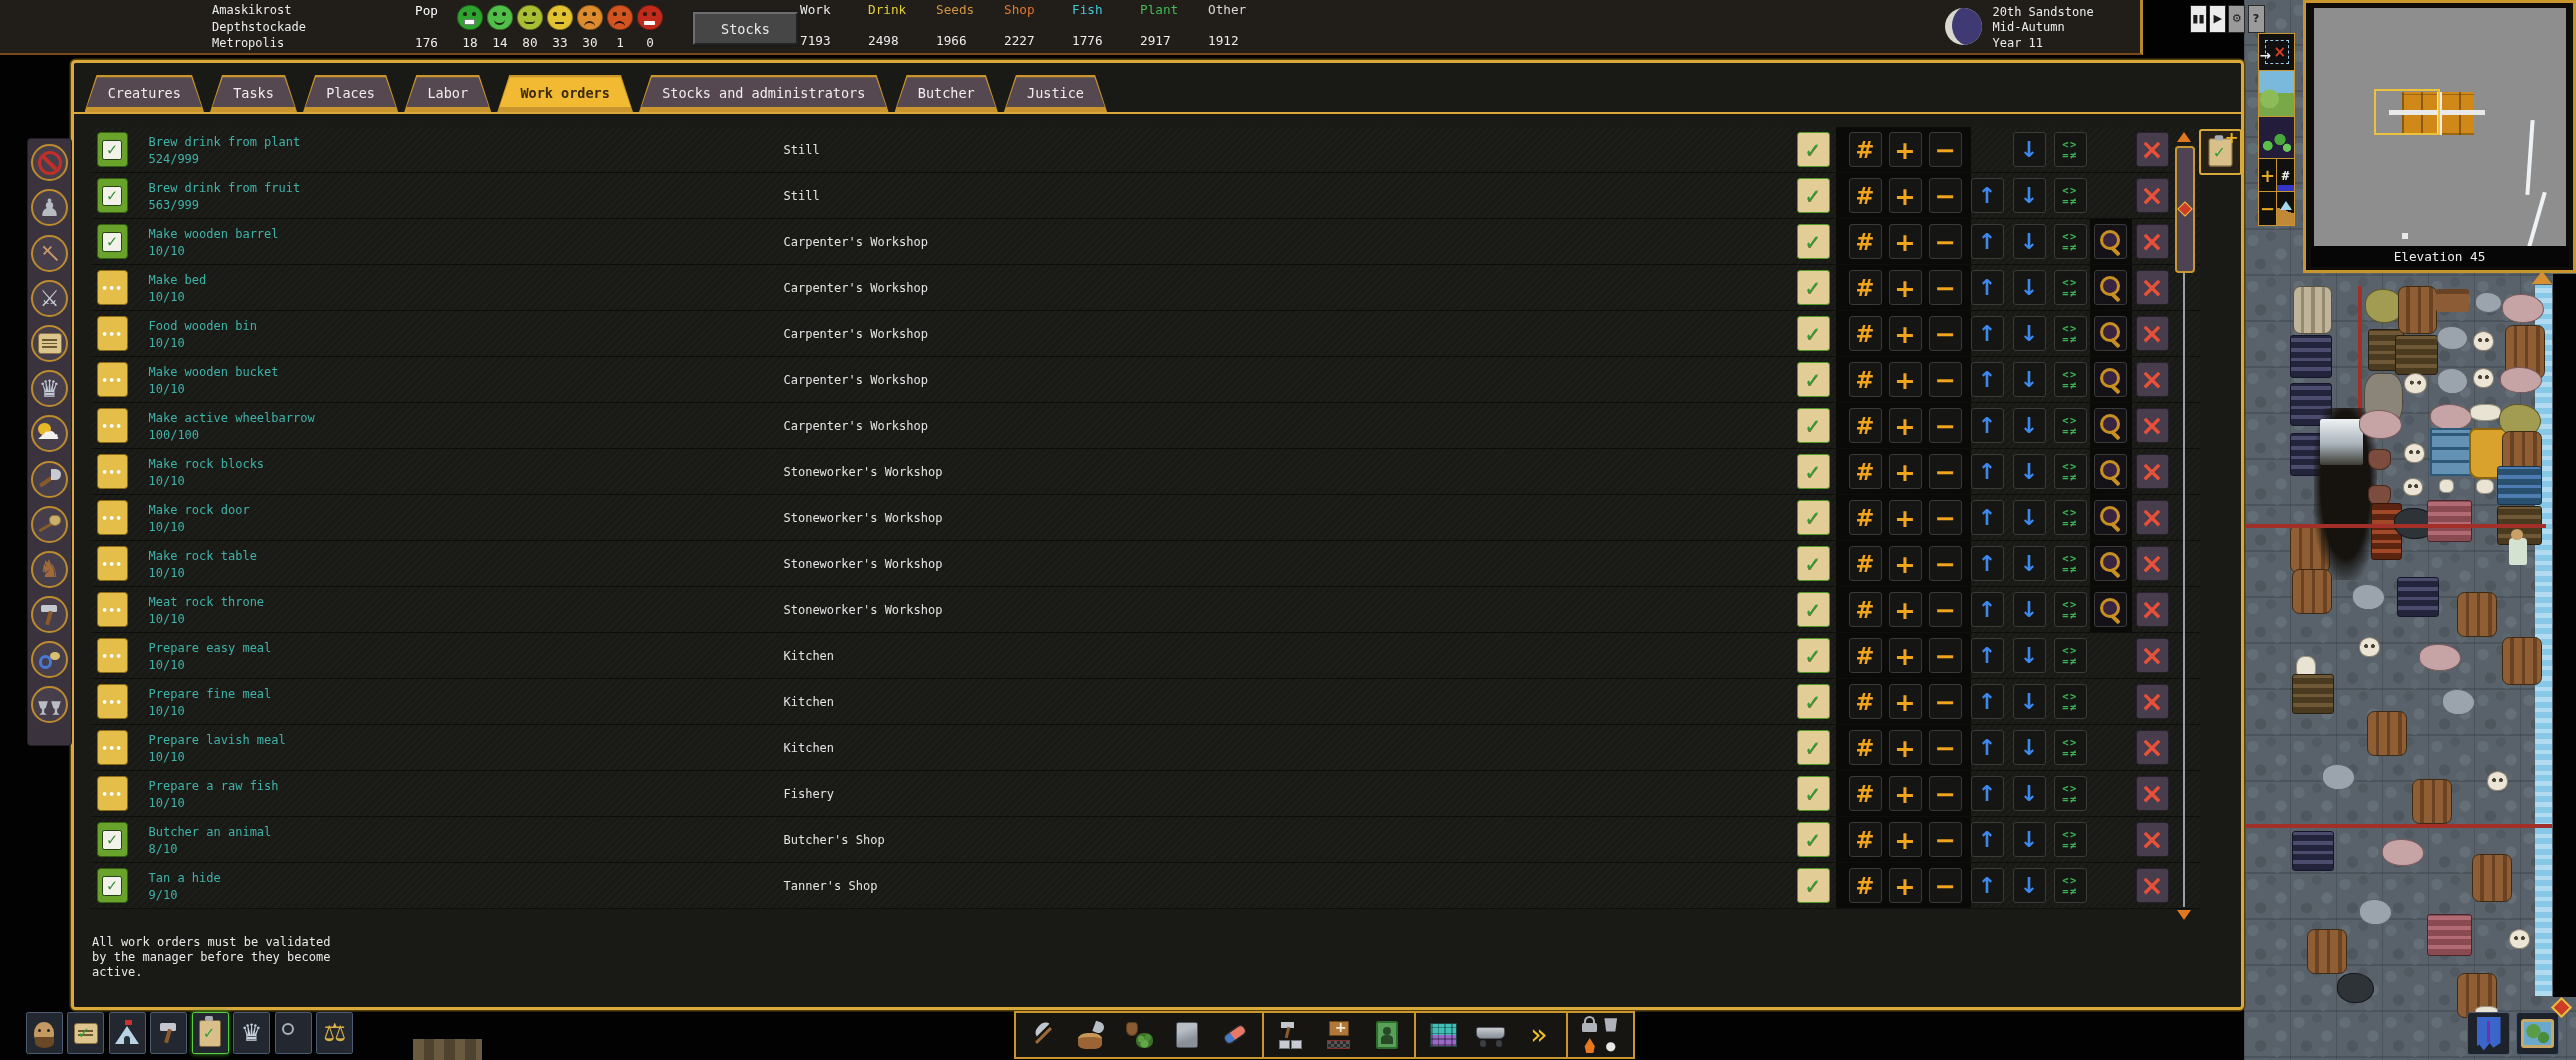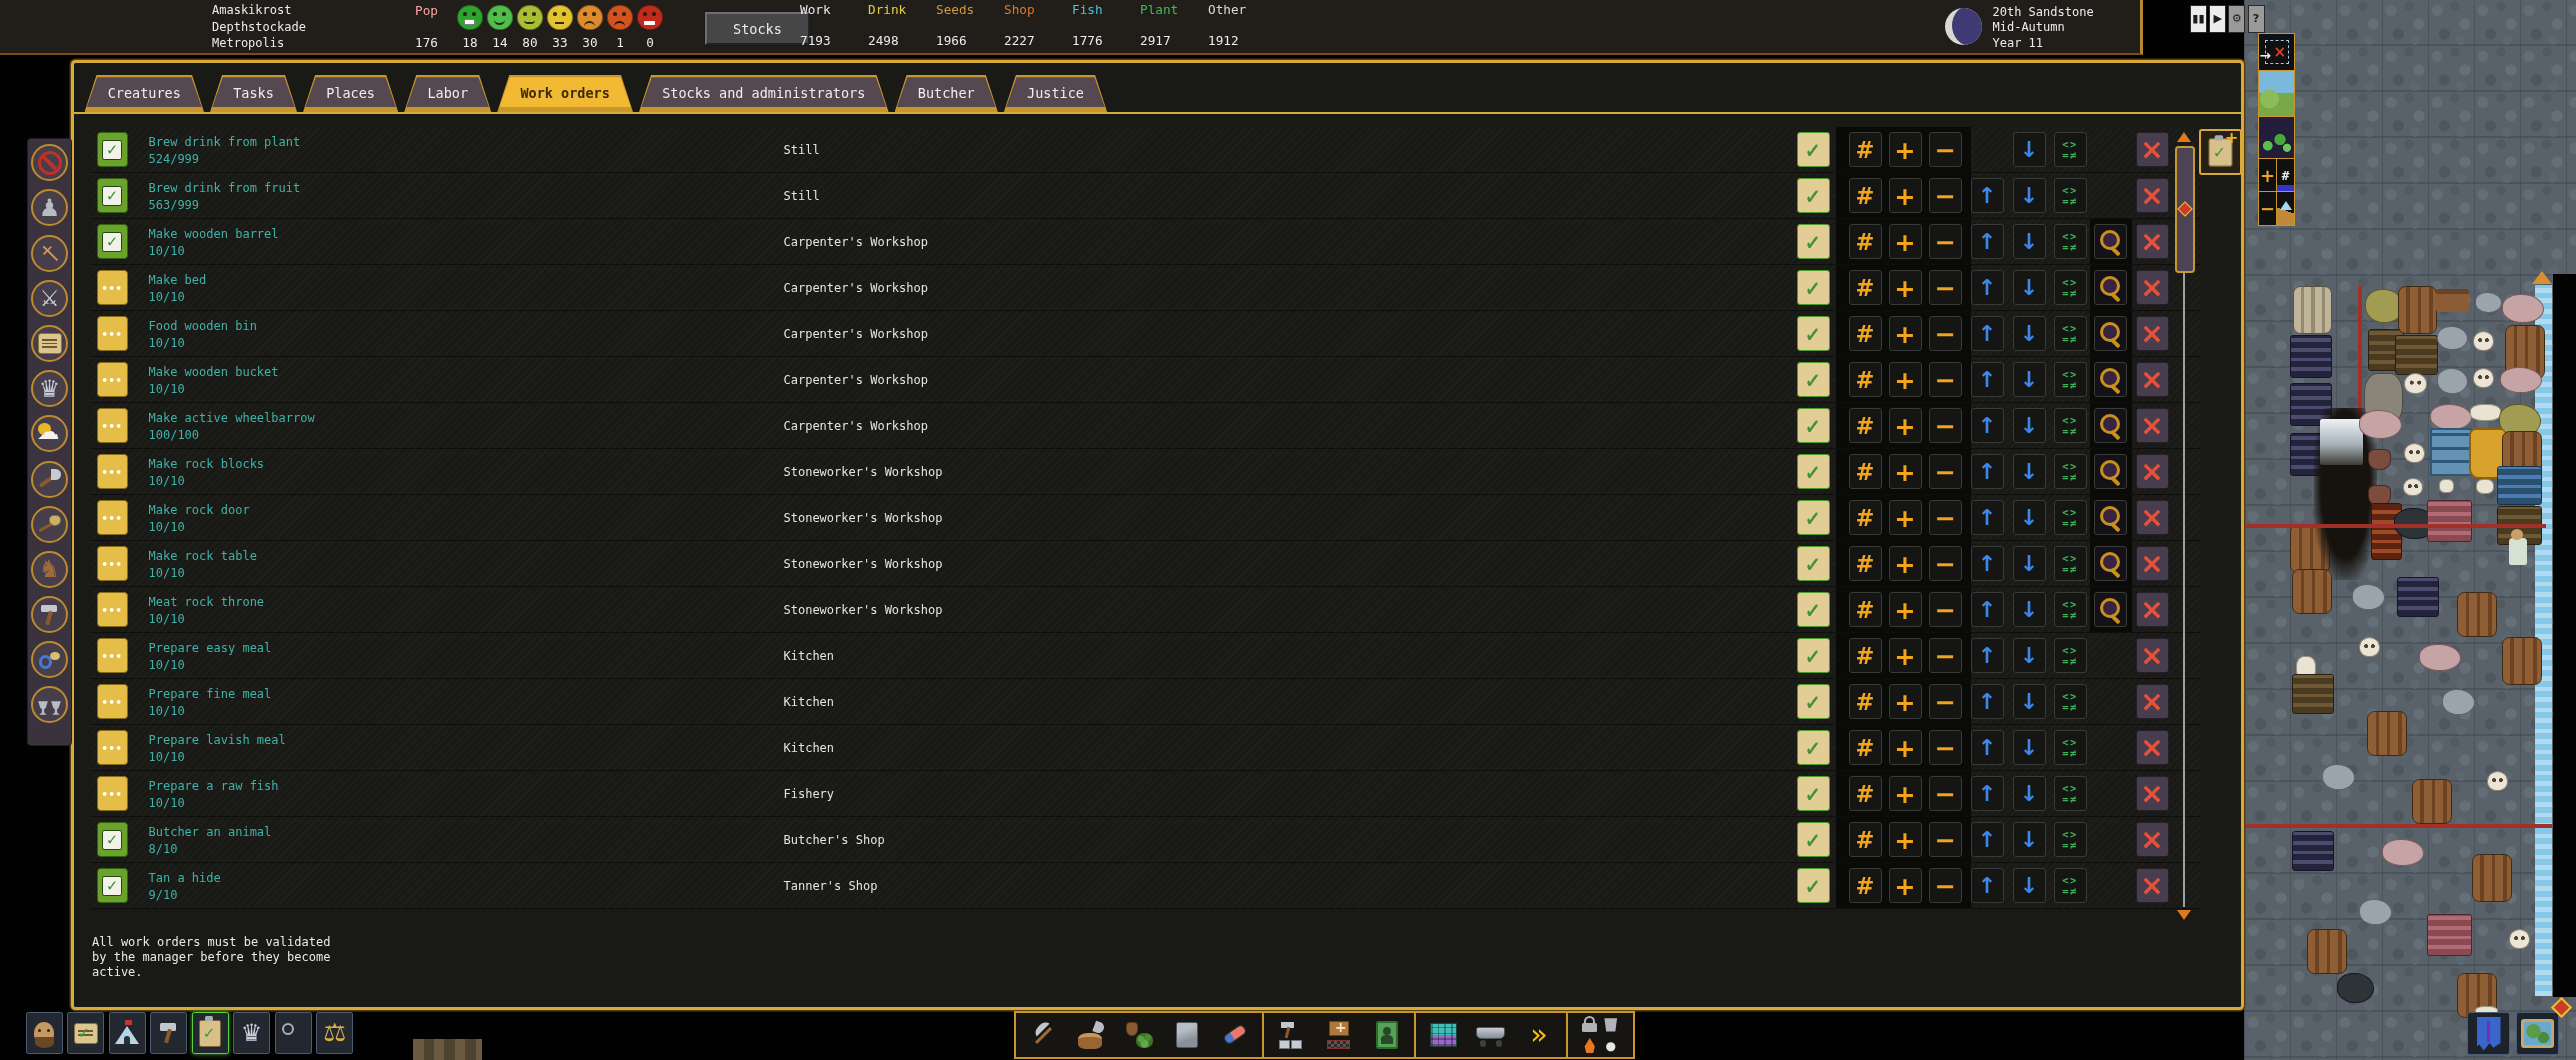--- a/index.html
+++ b/index.html
@@ -47,39 +47,39 @@
   .skytri{position:absolute;left:288px;top:271px;width:0;height:0;border-left:10.5px solid transparent;border-right:10.5px solid transparent;border-bottom:13.5px solid #d89030;}
   .rightblack{position:absolute;left:309px;top:274px;width:24px;height:723px;background:#030303;}
   .map-patch{position:absolute;left:413px;top:1039px;width:69px;height:21px;background:repeating-linear-gradient(90deg,#6a5a40 0 10.5px,#4e4230 10.5px 21px);}
 
   
   .topbar{position:absolute;left:0;top:0;width:2143px;height:55px;background:#211e1a;
           border-bottom:2.2px solid #7a4a1a;border-right:3px solid #b8882c;}
   .fortname{position:absolute;left:212px;top:2.2px;font-size:12px;line-height:16.5px;color:#ececec;white-space:pre;}
   .popblock{position:absolute;left:415px;top:1.5px;}
   .poprow{display:flex;align-items:flex-start;}
-  .poplabel{width:40px;font-size:12.7px;color:#fca5a5;padding-top:1.5px;}
+  .poplabel{width:40px;font-size:12.7px;color:#ffffff;padding-top:1.5px;}
   .facecell{width:30px;display:flex;justify-content:center;padding-top:3px;}
   .face{position:relative;width:25.5px;height:25.5px;border-radius:50%;border:1.5px solid rgba(0,0,0,.35);}
   .face::before{content:"";position:absolute;left:5.2px;top:6.7px;width:3.7px;height:3.7px;border-radius:50%;
                 background:rgba(25,22,8,.85);box-shadow:9px 0 0 rgba(25,22,8,.85);}
   .mouth{position:absolute;left:6px;width:10.5px;}
   .m-ecstatic{top:13.5px;height:6px;background:#fff;border:0.7px solid rgba(0,0,0,.5);border-radius:1.5px;}
   .m-happy{top:12.7px;height:6.7px;border-bottom:2.2px solid rgba(25,22,8,.9);border-radius:0 0 7.5px 7.5px;}
   .m-content{top:14.2px;height:4.5px;border-bottom:2.2px solid rgba(25,22,8,.9);border-radius:0 0 6px 6px;}
   .m-fine{top:16.5px;height:0;border-bottom:2.2px solid rgba(25,22,8,.9);left:6.7px;width:9px;}
   .m-unhappy{top:15.7px;height:6px;border-top:2.2px solid rgba(25,22,8,.9);border-radius:7.5px 7.5px 0 0;}
   .m-angry{top:15.7px;height:6px;border-top:2.2px solid rgba(20,8,4,.95);border-radius:7.5px 7.5px 0 0;}
   .m-enraged{top:15px;height:4.5px;background:#fff;border-radius:0.7px;}
   .countrow{display:flex;margin-top:4.5px;font-size:12.7px;color:#ececec;}
   .popcount{width:40px;}
   .moodcount{width:30px;text-align:center;}
   .stocksbtn{position:absolute;left:693px;top:12px;width:105px;height:33px;background:#464646;color:#ececec;
              font-size:13.5px;display:flex;align-items:center;justify-content:center;
-             border:2.2px solid;border-color:#6e6e6e #222 #222 #6e6e6e;box-shadow:0 0 0 1.5px #1a1a1a;cursor:pointer;margin-left:12px;}
+             border:2.2px solid;border-color:#6e6e6e #222 #222 #6e6e6e;box-shadow:0 0 0 1.5px #1a1a1a;cursor:pointer;}
   .resources{position:absolute;left:800px;top:2.2px;display:flex;}
   .rescol{width:68px;}
   .reslabel{font-size:12.7px;}
   .resvalue{font-size:12.7px;color:#ececec;margin-top:15.7px;}
   .dateblock{position:absolute;left:1945px;top:4.5px;display:flex;}
   .moon{position:relative;width:37px;height:37px;border-radius:50%;background:#d8d8ce;overflow:hidden;margin-top:3px;}
   .moon::after{content:"";position:absolute;left:6.7px;top:-2.2px;width:37px;height:41px;border-radius:50%;background:#403a74;}
   .datetext{margin-left:10.5px;font-size:12px;line-height:15.7px;color:#ececec;white-space:pre;}
 
   
@@ -1007,20 +1007,34 @@
     <div class="cbtn crow" style="height:33px">
       <span class="half goldglyph">−</span>
       <span class="half">
           <span class="ic-slope">
             <i></i>
           </span>
         </span>
     </div>
   </div>
 
+  <div class="minimap">
+    <div class="mm-view">
+      <span class="mm-fort"></span>
+      <span class="mm-crossh"></span>
+      <span class="mm-crossv"></span>
+      <span class="mm-viewrect"></span>
+      <span class="mm-riv1"></span>
+      <span class="mm-riv2"></span>
+      <span class="mm-dot"></span>
+    </div>
+    <div class="mm-elev">
+        <span>Elevation 45</span>
+      </div>
+  </div>
 
   <div class="lbtns" id="lbtns">
       <span class="bbtn">
         <span style="display: inline-flex; align-items: center; justify-content: center;">
           <span class="ic-face">
             <i class="beard"></i>
           </span>
         </span>
       </span>
       <span class="bbtn">

